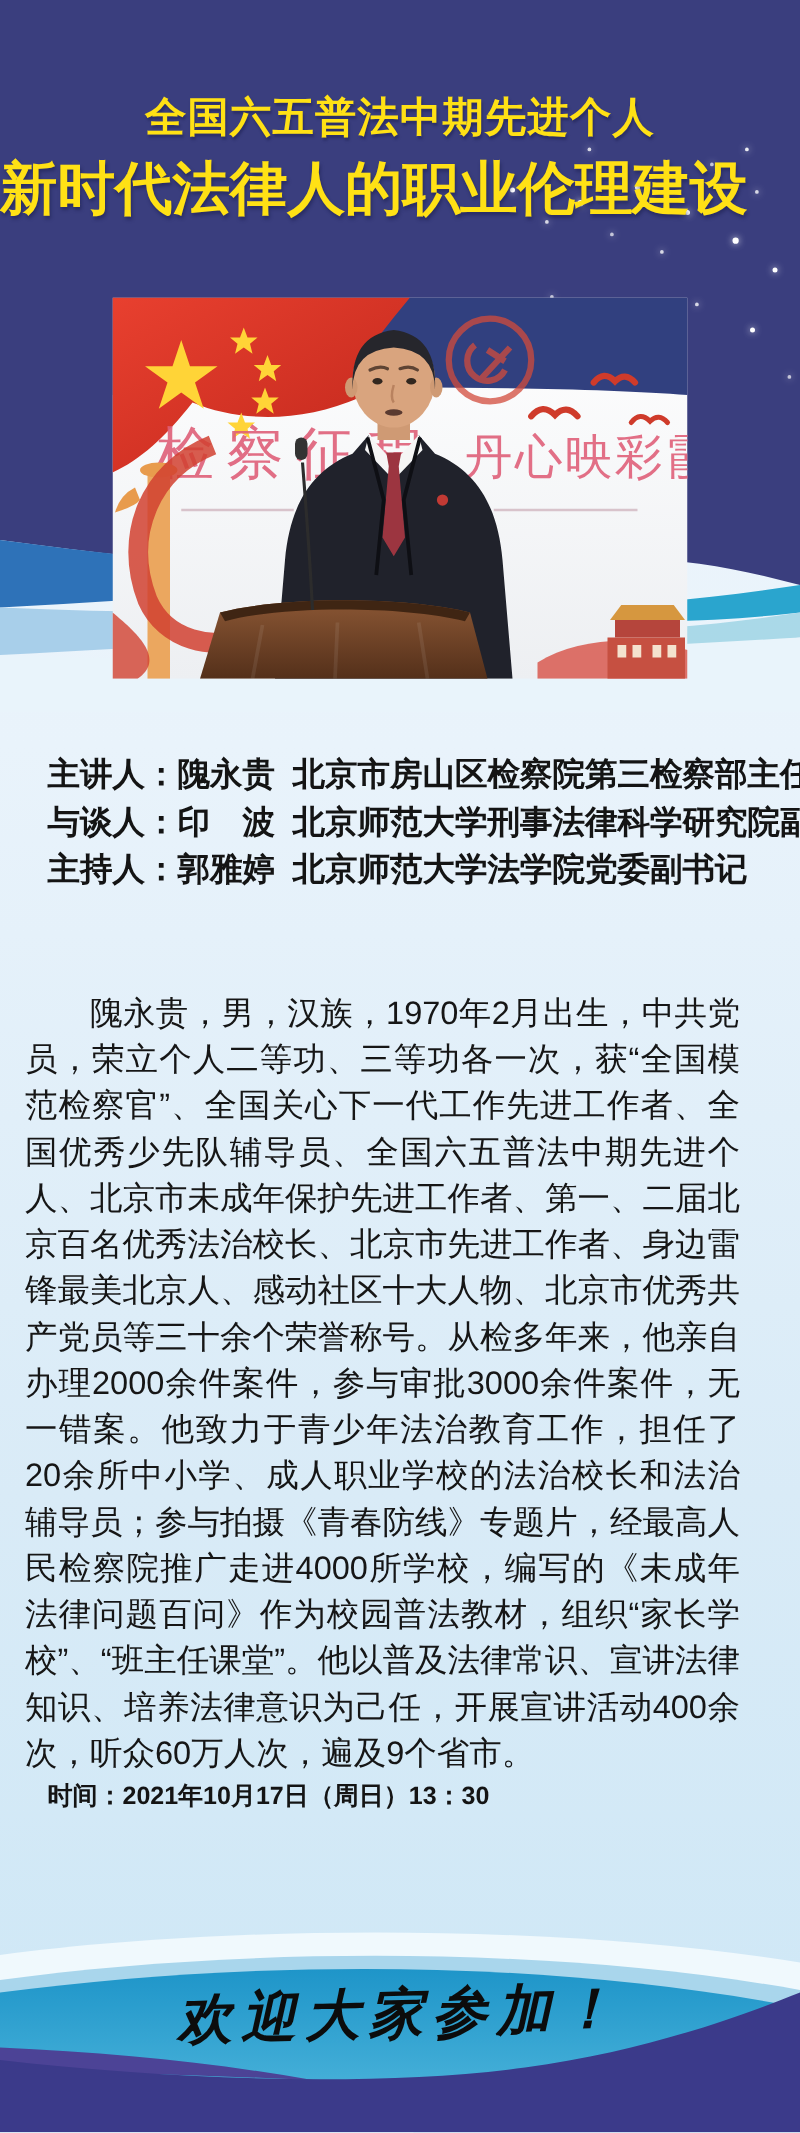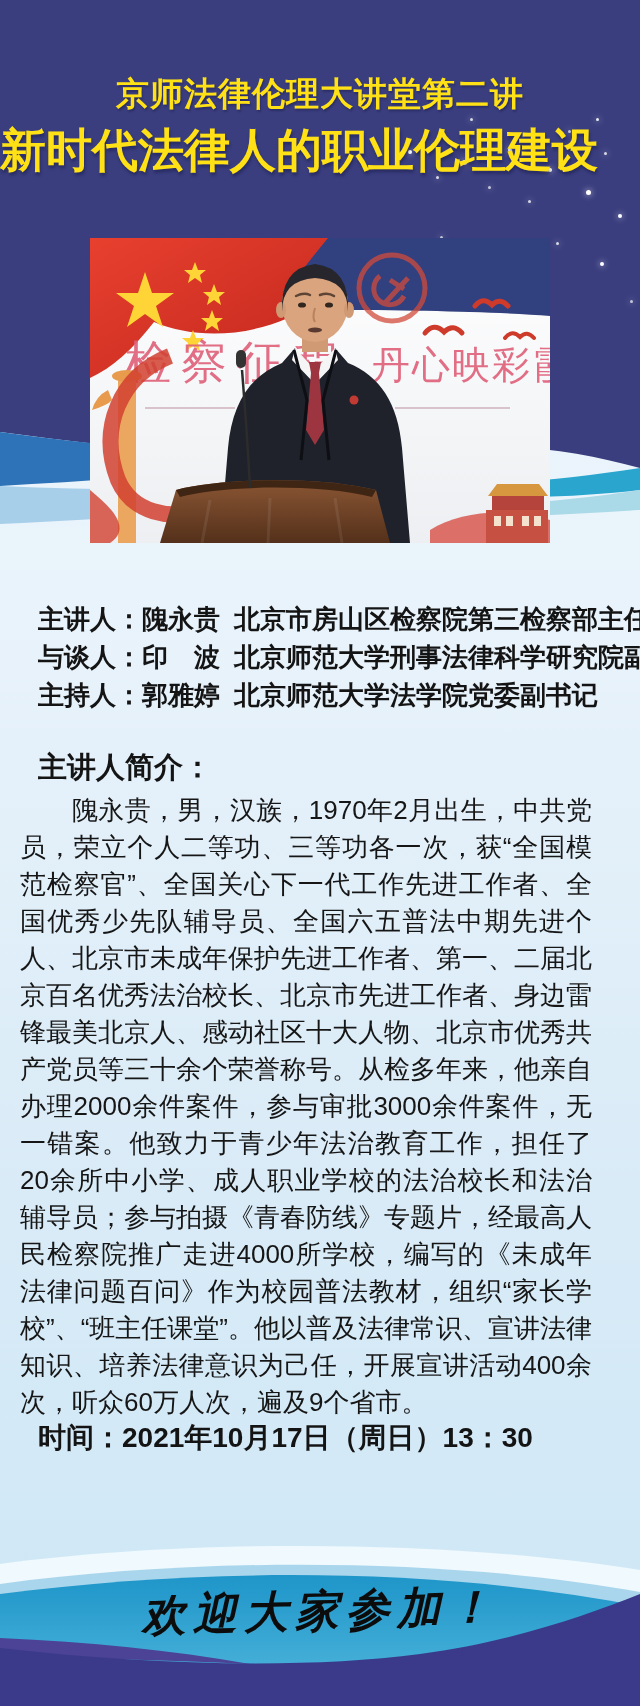--- a/index.html
+++ b/index.html
@@ -27,21 +27,21 @@
   .photo{position:absolute;left:90px;top:238px;width:460px;height:305px;}
   .speakers{position:absolute;left:38px;top:600px;width:575px;color:#141414;}
   .speaker-row{line-height:38px;font-size:26px;font-weight:bold;white-space:nowrap;}
   .speaker-row .aff{margin-left:14px;}
   .bio-heading{position:absolute;left:38px;top:748px;font-size:29px;font-weight:bold;color:#141414;}
   .bio-text{
     position:absolute;left:20px;top:792px;width:572px;margin:0;
     font-size:26px;line-height:37px;color:#161616;text-align:justify;text-indent:2em;
   }
   .schedule{position:absolute;left:38px;top:1415px;color:#141414;}
-  .schedule-row{line-height:45px;font-size:28px;font-weight:bold;white-space:nowrap;}
+  .schedule-row{line-height:45px;font-size:20px;font-weight:bold;white-space:nowrap;}
   .welcome{
     position:absolute;left:0;top:1582px;width:640px;text-align:center;z-index:5;
     font-family:"DejaVu Serif","Liberation Serif",serif;font-style:italic;font-weight:700;
     font-size:44px;color:#0c0c0c;letter-spacing:7px;transform:rotate(-1.5deg);
   }
 </style>
 </head>
 <body>
 
 <div class="poster">
@@ -71,21 +71,21 @@
 
   <svg class="top-waves" viewBox="0 0 640 210" aria-hidden="true">
     <path d="M0,0 H640 V108 C580,92 520,80 440,92 C330,108 180,96 0,72 Z" fill="#3A3E7E"></path>
     <path d="M0,72 C120,88 230,98 330,96 C230,112 110,120 0,126 Z" fill="#2E72B8"></path>
     <path d="M640,108 C560,120 480,128 410,124 C480,142 570,138 640,130 Z" fill="#2AA5CE"></path>
     <path d="M0,126 C130,132 260,130 380,120 C260,152 120,158 0,164 Z" fill="#9CC8E6" opacity="0.85"></path>
     <path d="M640,130 C550,144 470,148 400,142 C480,164 580,156 640,150 Z" fill="#9AD2E4" opacity="0.8"></path>
     <path d="M0,164 C200,172 440,162 640,150 L640,210 L0,210 Z" fill="#E9F4FB"></path>
   </svg>
 
-  <div class="title-sub">京师法律伦理大讲堂第二讲</div>
+  <div class="title-sub">全国六五普法中期先进个人</div>
   <div class="title-main">新时代法律人的职业伦理建设</div>
 
   <svg class="photo" viewBox="0 0 460 305" aria-hidden="true">
     <defs>
       <linearGradient id="flagG" x1="0" y1="0" x2="1" y2="1">
         <stop offset="0" stop-color="#e8402f"></stop>
           <stop offset="1" stop-color="#c1271c"></stop>
       </linearGradient>
       <linearGradient id="woodG" x1="0" y1="0" x2="0" y2="1">
         <stop offset="0" stop-color="#8a5634"></stop>
@@ -195,21 +195,20 @@
       <span>主讲人：</span><span>隗永贵</span><span class="aff">北京市房山区检察院第三检察部主任</span>
     </div>
     <div class="speaker-row">
       <span>与谈人：</span><span>印　波</span><span class="aff">北京师范大学刑事法律科学研究院副教授</span>
     </div>
     <div class="speaker-row">
       <span>主持人：</span><span>郭雅婷</span><span class="aff">北京师范大学法学院党委副书记</span>
     </div>
   </div>
 
-  <div class="bio-heading">主讲人简介：</div>
   <p class="bio-text">隗永贵，男，汉族，1970年2月出生，中共党员，荣立个人二等功、三等功各一次，获“全国模范检察官”、全国关心下一代工作先进工作者、全国优秀少先队辅导员、全国六五普法中期先进个人、北京市未成年保护先进工作者、第一、二届北京百名优秀法治校长、北京市先进工作者、身边雷锋最美北京人、感动社区十大人物、北京市优秀共产党员等三十余个荣誉称号。从检多年来，他亲自办理2000余件案件，参与审批3000余件案件，无一错案。他致力于青少年法治教育工作，担任了20余所中小学、成人职业学校的法治校长和法治辅导员；参与拍摄《青春防线》专题片，经最高人民检察院推广走进4000所学校，编写的《未成年法律问题百问》作为校园普法教材，组织“家长学校”、“班主任课堂”。他以普及法律常识、宣讲法律知识、培养法律意识为己任，开展宣讲活动400余次，听众60万人次，遍及9个省市。</p>
 
   <div class="schedule">
     <div class="schedule-row">
       <span>时间：</span><span>2021年10月17日（周日）13：30</span>
     </div>
   </div>
 
   <svg class="bottom-waves" viewBox="0 0 640 176" aria-hidden="true">
     <defs>

